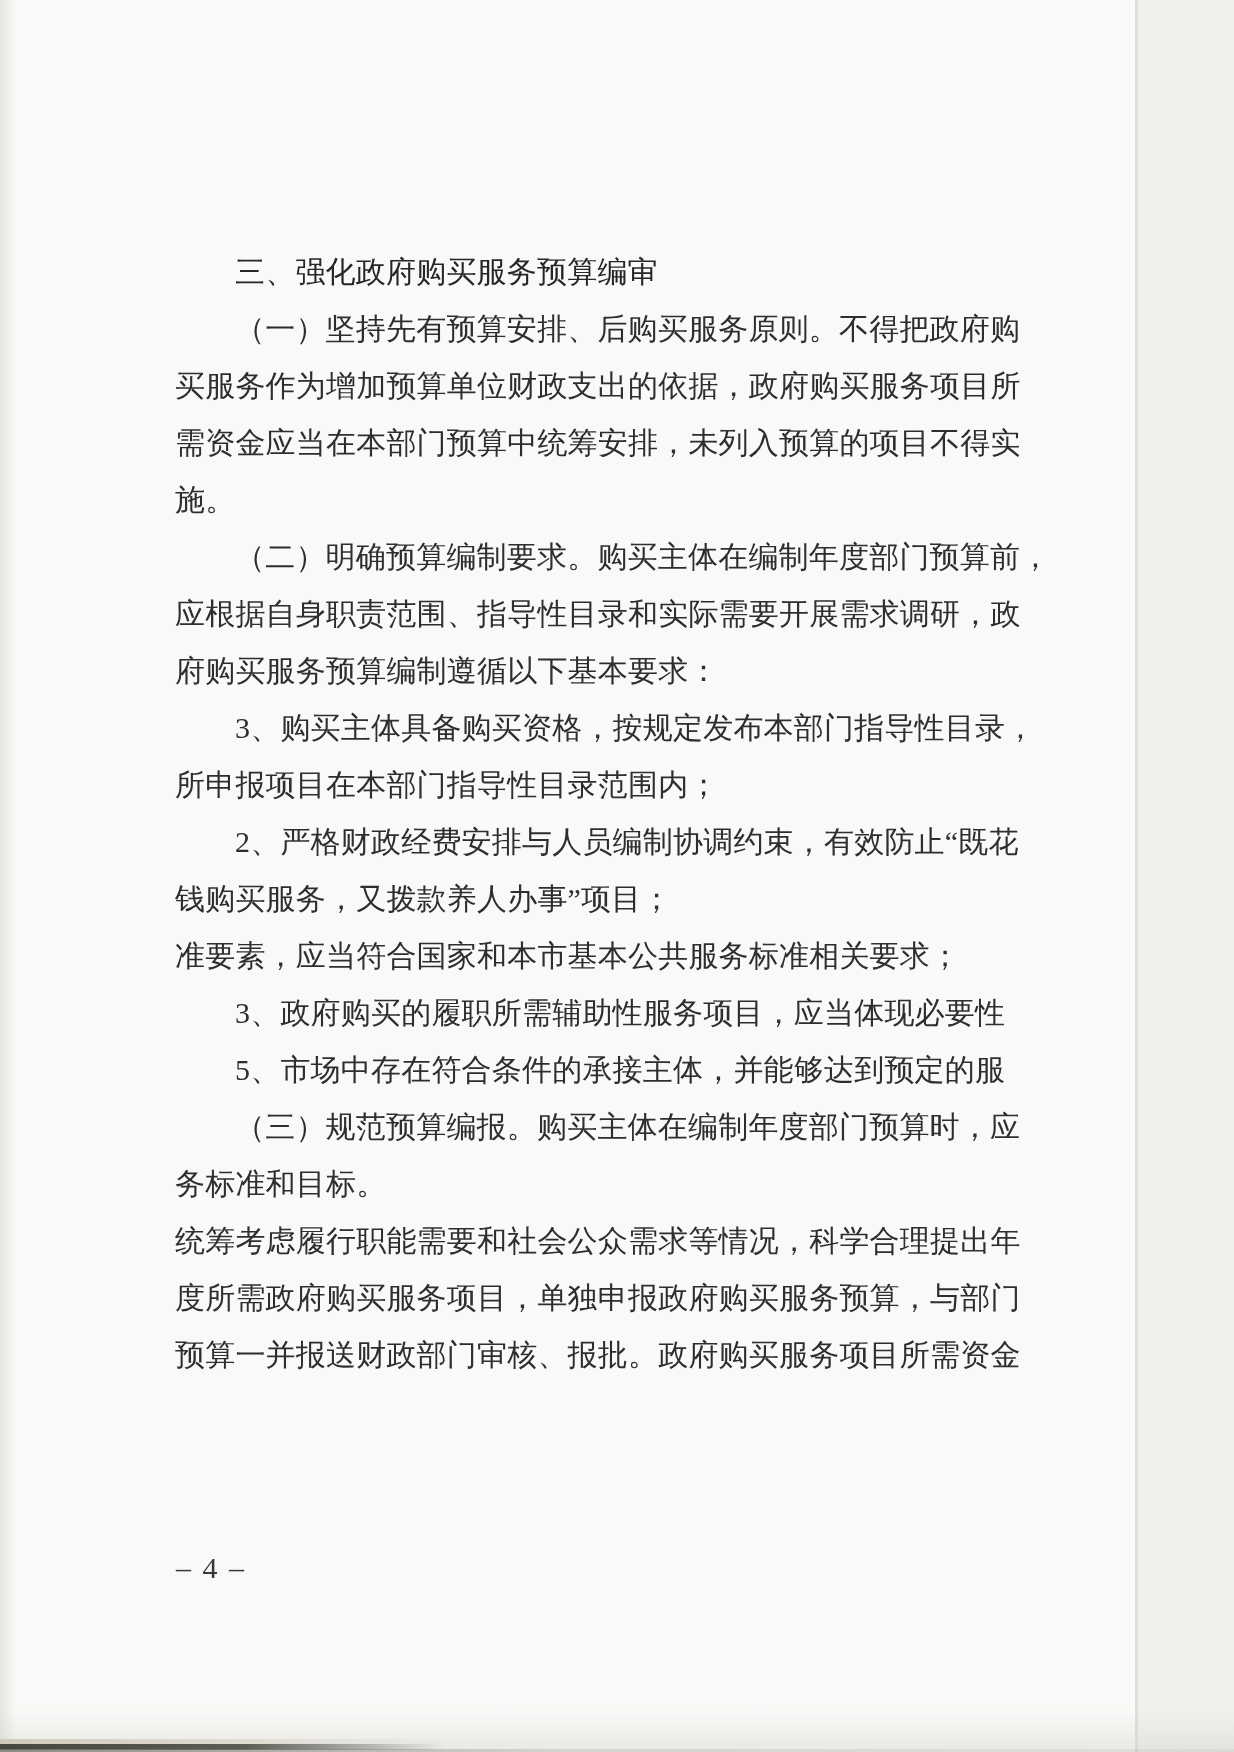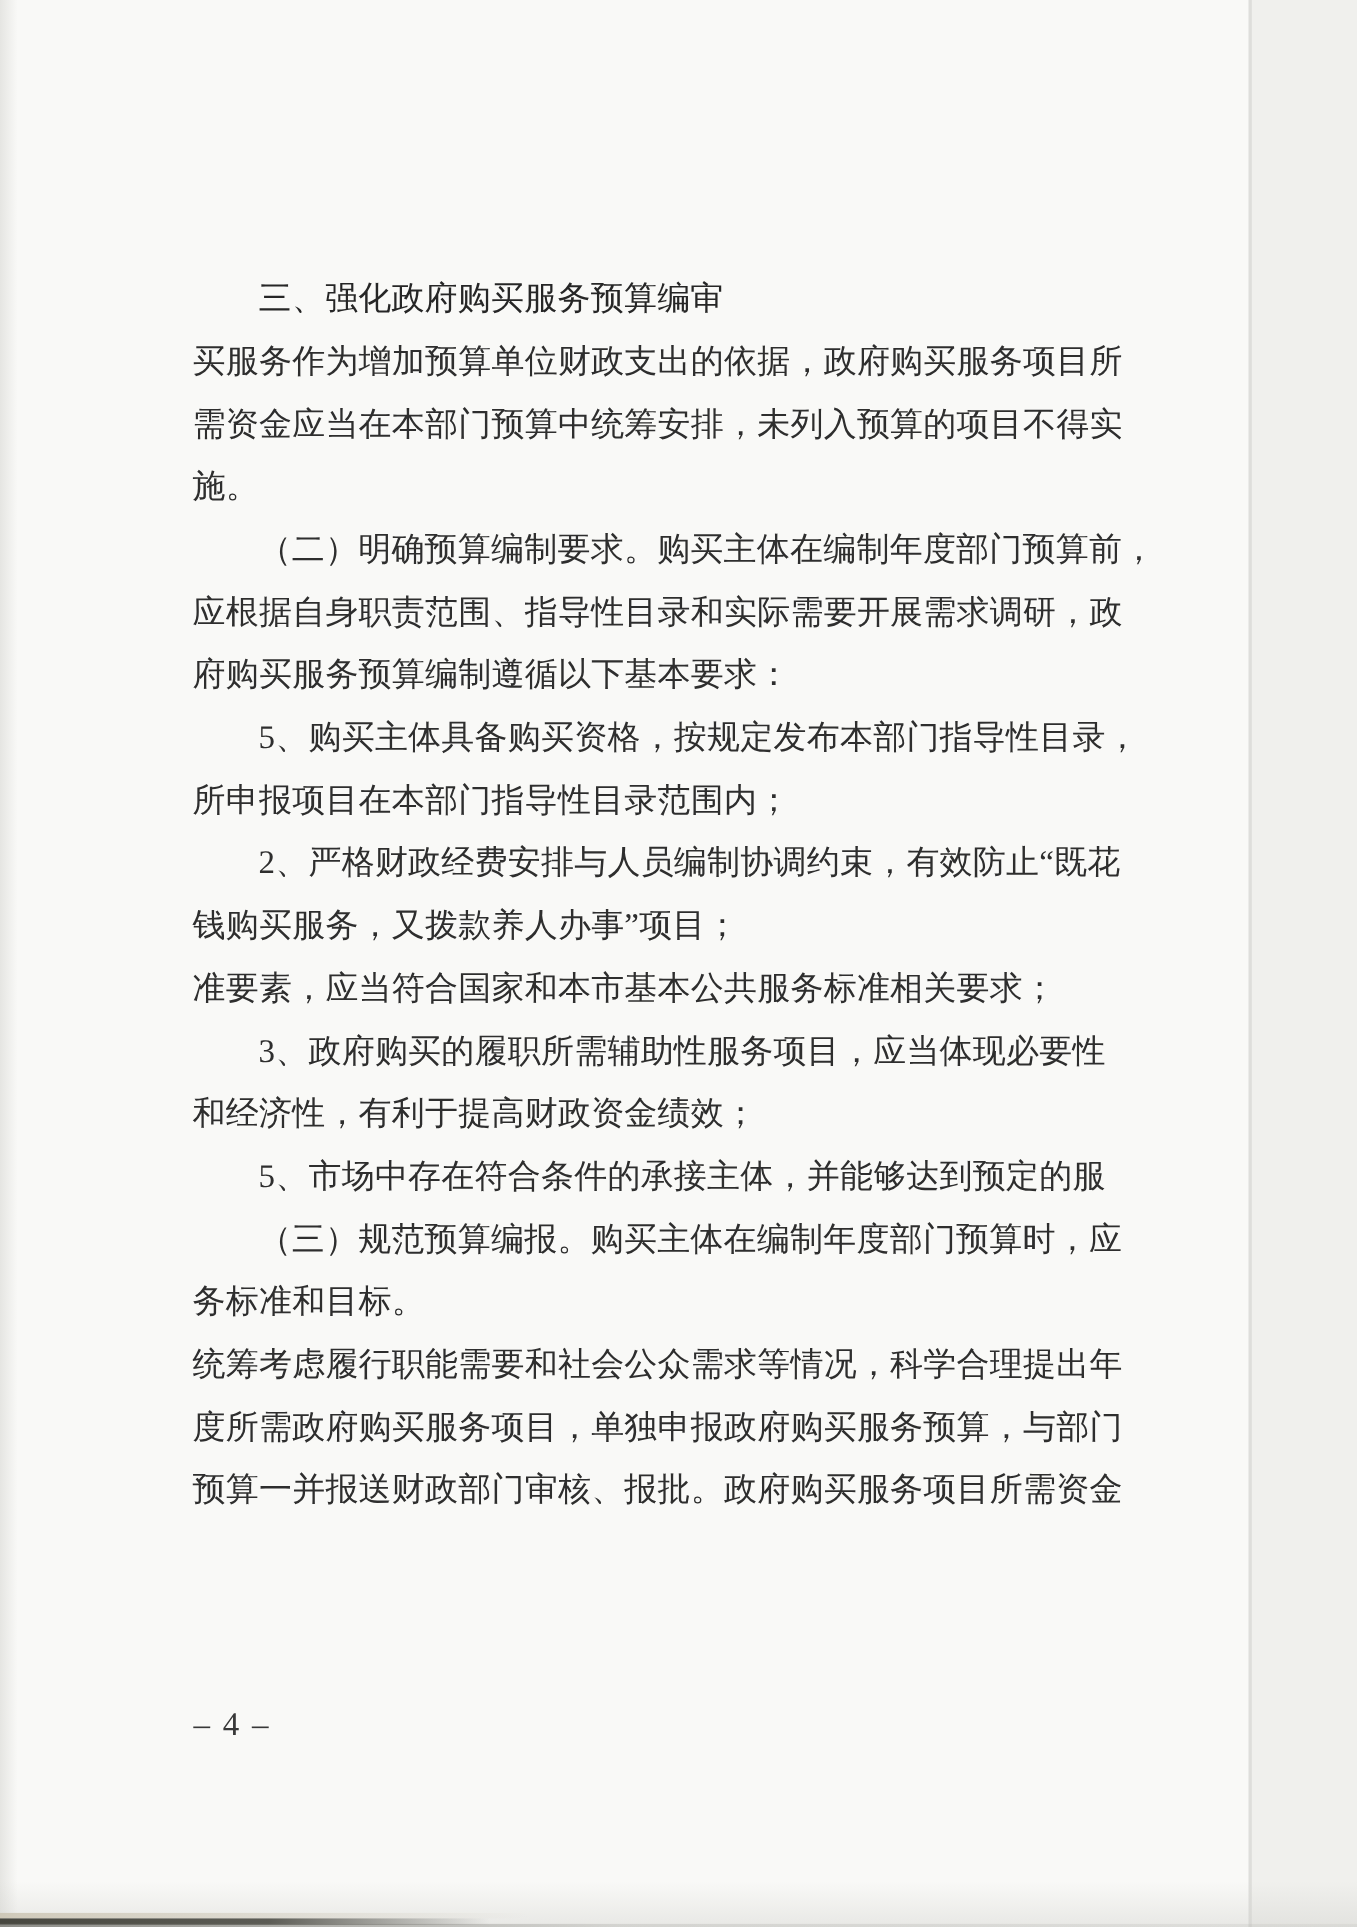--- a/index.html
+++ b/index.html
@@ -81,33 +81,33 @@
 
 <div class="page">
 
   <div class="left-vignette"></div>
   <div class="right-strip"></div>
   <div class="crease-line"></div>
   <div class="bottom-vignette"></div>
 
   <div class="text-block">
     <div class="line heading indent">三、强化政府购买服务预算编审</div>
+    <div class="line indent">（一）坚持先有预算安排、后购买服务原则。不得把政府购</div>
     <div class="line">买服务作为增加预算单位财政支出的依据，政府购买服务项目所</div>
     <div class="line">需资金应当在本部门预算中统筹安排，未列入预算的项目不得实</div>
     <div class="line">施。</div>
     <div class="line indent">（二）明确预算编制要求。购买主体在编制年度部门预算前，</div>
     <div class="line">应根据自身职责范围、指导性目录和实际需要开展需求调研，政</div>
     <div class="line">府购买服务预算编制遵循以下基本要求：</div>
-    <div class="line indent">5、购买主体具备购买资格，按规定发布本部门指导性目录，</div>
+    <div class="line indent">3、购买主体具备购买资格，按规定发布本部门指导性目录，</div>
     <div class="line">所申报项目在本部门指导性目录范围内；</div>
     <div class="line indent">2、严格财政经费安排与人员编制协调约束，有效防止“既花</div>
     <div class="line">钱购买服务，又拨款养人办事”项目；</div>
     <div class="line">准要素，应当符合国家和本市基本公共服务标准相关要求；</div>
     <div class="line indent">3、政府购买的履职所需辅助性服务项目，应当体现必要性</div>
-    <div class="line">和经济性，有利于提高财政资金绩效；</div>
     <div class="line indent">5、市场中存在符合条件的承接主体，并能够达到预定的服</div>
     <div class="line indent">（三）规范预算编报。购买主体在编制年度部门预算时，应</div>
     <div class="line">务标准和目标。</div>
     <div class="line">统筹考虑履行职能需要和社会公众需求等情况，科学合理提出年</div>
     <div class="line">度所需政府购买服务项目，单独申报政府购买服务预算，与部门</div>
     <div class="line">预算一并报送财政部门审核、报批。政府购买服务项目所需资金</div>
   </div>
 
   <div class="page-number">– 4 –</div>
 

